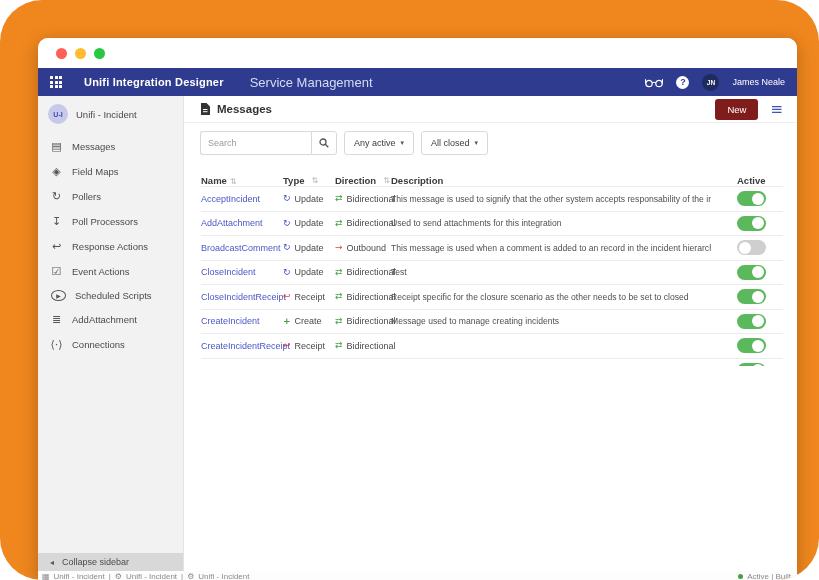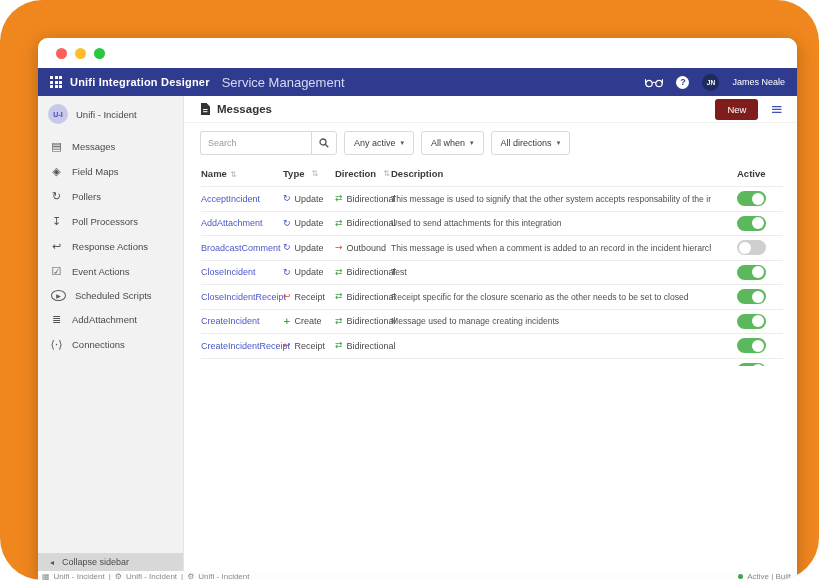--- a/index.html
+++ b/index.html
@@ -7,21 +7,21 @@
   .canvas{position:relative;width:819px;height:580px;background:#F0871E;border-radius:42px;overflow:hidden;}
   .window{position:absolute;left:38px;top:38px;width:759px;height:542px;background:#fff;
     border-radius:10px 10px 0 0;display:flex;flex-direction:column;overflow:hidden;
     box-shadow:0 4px 18px rgba(0,0,0,.25);}
   
   .chrome{height:30px;flex:0 0 30px;background:#fff;display:flex;align-items:center;padding-left:18px;gap:8px;}
   .dot{width:11px;height:11px;border-radius:50%;}
   .dot.red{background:#ff5f57}.dot.yellow{background:#febc2e}.dot.green{background:#28c840}
   
   .navbar{height:28px;flex:0 0 28px;background:#2E3B8F;color:#fff;display:flex;align-items:center;padding:0 12px;}
-  .nav-left{display:flex;align-items:center;gap:8px;}
+  .nav-left{display:flex;align-items:center;gap:22px;}
   .apps-grid{display:grid;grid-template-columns:repeat(3,3px);grid-template-rows:repeat(3,3px);gap:1.5px;}
   .apps-grid i{background:#fff;display:block;border-radius:.5px;}
   .nav-title{font-size:11px;font-weight:bold;letter-spacing:.2px;}
   .nav-sub{font-size:13px;color:#d6daf3;margin-left:4px;}
   .nav-right{margin-left:auto;display:flex;align-items:center;gap:13px;}
   .help-circle{width:13px;height:13px;border-radius:50%;background:#fff;color:#2E3B8F;
     font-size:9px;font-weight:bold;display:flex;align-items:center;justify-content:center;}
   .nav-avatar{width:17px;height:17px;border-radius:50%;background:#1F2A5E;color:#fff;font-size:6.5px;
     font-weight:bold;display:flex;align-items:center;justify-content:center;}
   .nav-user{font-size:9px;}
@@ -52,21 +52,21 @@
   .searchbox input{width:96px;height:22px;border:1px solid #d9d9d9;border-right:none;border-radius:3px 0 0 3px;
     padding:0 7px;font-size:9px;color:#333;outline:none;font-family:inherit;}
   .searchbox input::placeholder{color:#9a9a9a;}
   .search-btn{width:26px;height:24px;border:1px solid #d9d9d9;border-radius:0 3px 3px 0;background:#fff;
     display:flex;align-items:center;justify-content:center;cursor:pointer;box-sizing:border-box;}
   .dd{height:24px;border:1px solid #d9d9d9;border-radius:3px;background:#fff;font-size:9px;color:#3b3b3b;
     padding:0 9px;display:flex;align-items:center;gap:5px;cursor:pointer;box-sizing:border-box;}
   .dd .caret{font-size:7px;color:#555;}
   
   .table{flex:1;min-height:0;overflow:hidden;padding:0 14px 0 17px;display:flex;flex-direction:column;}
-  .thead{display:flex;align-items:center;height:25px;flex:0 0 25px;font-size:9.5px;font-weight:bold;color:#3b3b3b;}
+  .thead{display:flex;align-items:flex-end;height:25px;flex:0 0 25px;font-size:9.5px;font-weight:bold;color:#3b3b3b;}
   .sort{font-size:8px;color:#b5b5b5;margin-left:3px;font-weight:normal;font-family:"DejaVu Sans",sans-serif;}
   .trow{display:flex;align-items:center;height:23.5px;flex:0 0 23.5px;border-top:1px solid #ECECEC;font-size:9px;color:#4a4a4a;}
   .c-name{flex:0 0 82px;min-width:0;}
   .c-name a{color:#4A57C8;text-decoration:none;font-size:9px;cursor:pointer;}
   .c-type{flex:0 0 52px;display:flex;align-items:center;gap:4px;min-width:0;}
   .c-dir{flex:0 0 56px;display:flex;align-items:center;gap:4px;min-width:0;}
   .c-desc{flex:1;min-width:0;white-space:nowrap;overflow:hidden;color:#4f4f4f;font-size:8.6px;padding-right:8px;}
   .c-active{flex:0 0 72px;display:flex;justify-content:flex-start;padding-left:26px;box-sizing:border-box;}
   .thead .c-active{padding-left:26px;}
   .icon-g{font-family:"DejaVu Sans",sans-serif;font-size:9px;line-height:1;}
@@ -199,25 +199,21 @@
                   <circle cx="4" cy="4" r="3" fill="none" stroke="#555" stroke-width="1.3"></circle>
                   <line x1="6.3" y1="6.3" x2="9.3" y2="9.3" stroke="#555" stroke-width="1.3"></line>
                 </svg>
             </span>
           </span>
           <span class="dd">
               <span>Any active</span>
               <span class="caret">▾</span>
             </span>
           <span class="dd">
-              <span>All when</span>
-              <span class="caret">▾</span>
-            </span>
-          <span class="dd">
-              <span>All directions</span>
+              <span>All closed</span>
               <span class="caret">▾</span>
             </span>
         </div>
 
         <div class="table">
           <div class="thead">
             <span class="c-name"><span>Name</span><span class="sort">⇅</span></span>
             <span class="c-type">
                 <span>Type</span>
                 <span class="sort">⇅</span>

